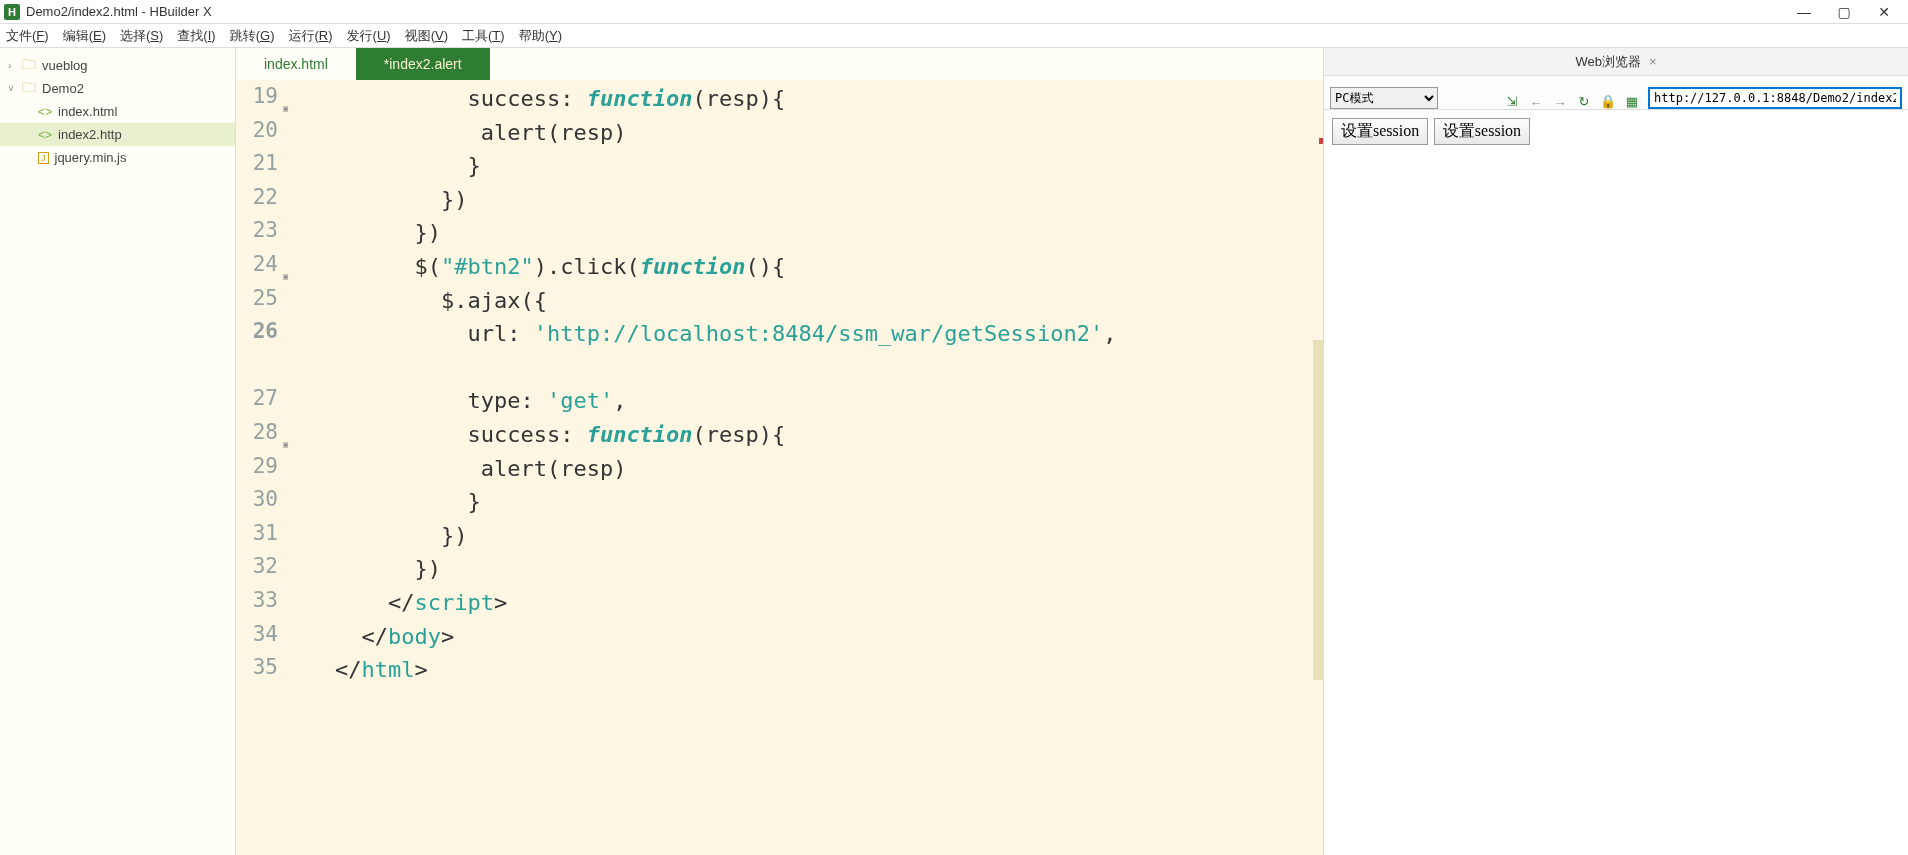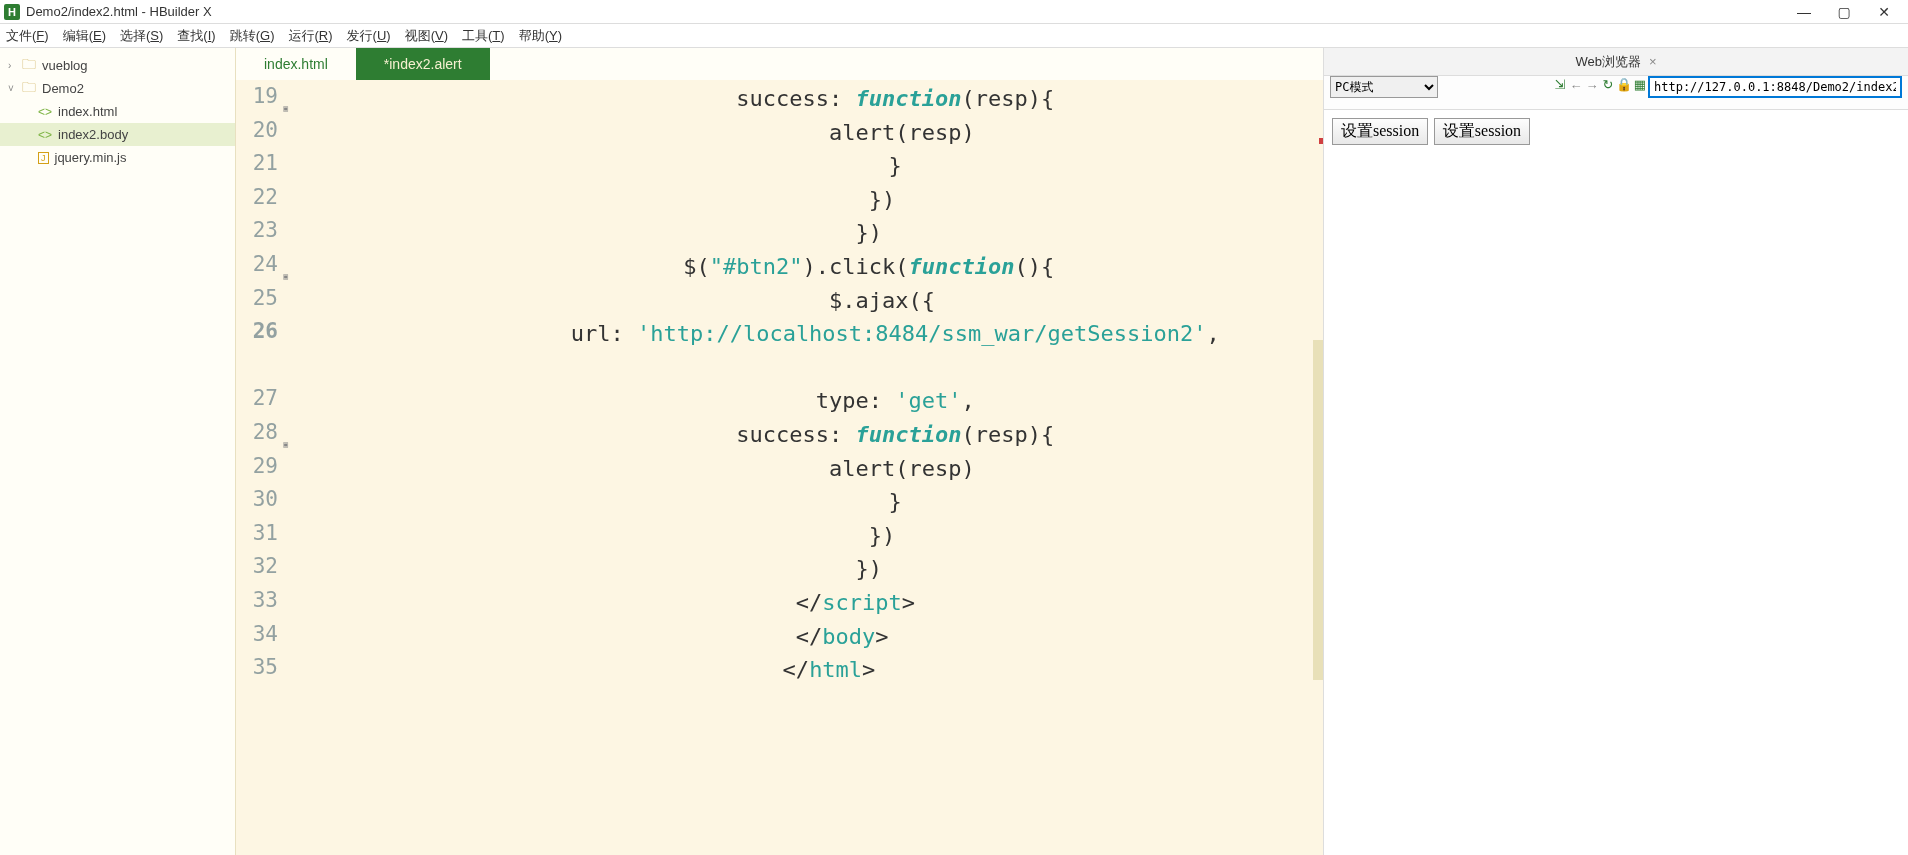--- a/index.html
+++ b/index.html
@@ -34,35 +34,35 @@
     
     
     .editor-area { flex: 1; display: flex; flex-direction: column; background: #fdf6e3; }
     .tabs { height: 32px; background: #fffef7; display: flex; align-items: stretch; }
     .tab { padding: 0 28px; display: flex; align-items: center; color: #2e7d32; font-size: 14px; cursor: default; }
     .tab.active { background: #2e7d32; color: #f5f0d0; }
     .editor { flex: 1; display: flex; overflow: hidden; position: relative; }
     .gutter { width: 46px; background: #fdf6e3; text-align: right; padding-right: 4px; color: #93a1a1; font-family: Consolas, monospace; font-size: 21px; line-height: 33.6px; padding-top: 0; }
     .gutter .ln { height: 33.6px; position: relative; }
     .gutter .fold { position: absolute; right: -10px; top: 12px; font-size: 8px; color: #888; }
-    .code { flex: 1; font-family: Consolas, monospace; font-size: 22px; line-height: 33.6px; padding-top: 2px; white-space: pre; color: #657b83; text-align: center; }
+    .code { flex: 1; font-family: Consolas, monospace; font-size: 22px; line-height: 33.6px; padding-top: 2px; white-space: pre; color: #657b83; }
     .code .row { height: 33.6px; }
     .code .row.wrap { height: 67.2px; white-space: pre-wrap; }
     .kw { color: #2aa198; font-style: italic; font-weight: bold; }
     .fn { color: #333; }
     .str { color: #2aa198; }
     .tag { color: #2aa198; }
     .scrollbar-mark { position: absolute; right: 0; top: 58px; width: 4px; height: 6px; background: #d04040; }
     .scrollbar-thumb { position: absolute; right: 0; top: 260px; width: 10px; height: 340px; background: #e8e0b8; }
     
     
     .browser-panel { width: 585px; background: #fff; border-left: 1px solid #ddd; display: flex; flex-direction: column; }
     .browser-header { height: 28px; background: #f3f3f3; border-bottom: 1px solid #ddd; display: flex; align-items: center; padding: 0 8px; font-size: 13px; color: #333; justify-content: center; }
     .browser-header .close-tab { margin-left: 8px; color: #888; font-size: 13px; }
-    .browser-toolbar { height: 34px; background: #fdfdfd; border-bottom: 1px solid #ddd; display: flex; align-items: flex-start; padding: 0 6px; gap: 0; }
+    .browser-toolbar { height: 34px; background: #fdfdfd; border-bottom: 1px solid #ddd; display: flex; align-items: flex-end; padding: 0 6px; gap: 8px; }
     .mode-select { width: 108px; height: 22px; font-size: 12px; font-family: monospace; border: 1px solid #999; background: #f0f0f0; }
     .toolbar-spacer { flex: 1; }
     .tool-icon { width: 16px; height: 16px; display: inline-flex; align-items: center; justify-content: center; color: #2e7d32; font-size: 13px; }
     .tool-icon.gray { color: #888; }
     .url-input { flex: 0 0 254px; height: 22px; font-family: monospace; font-size: 12px; border: 2px solid #0078d7; padding: 0 4px; }
     .browser-content { flex: 1; background: #fff; padding: 8px; }
     .browser-btn { font-size: 16px; padding: 2px 8px; border: 1px solid #999; background: linear-gradient(#fdfdfd,#e8e8e8); margin-right: 2px; font-family: "Microsoft YaHei"; }
   </style>
 </head>
 <body>
@@ -103,21 +103,21 @@
         <span class="arrow">˅</span>
         <span class="folder-icon">🗀</span>
         <span class="label">Demo2</span>
       </div>
       <div class="tree-item level-2">
         <span class="file-icon">&lt;&gt;</span>
         <span class="label">index.html</span>
       </div>
       <div class="tree-item level-2 active">
         <span class="file-icon">&lt;&gt;</span>
-        <span class="label">index2.body</span>
+        <span class="label">index2.http</span>
       </div>
       <div class="tree-item level-2">
         <span class="js-icon">J</span>
         <span class="label">jquery.min.js</span>
       </div>
     </div>
 
   <div class="editor-area">
     <div class="tabs" id="tabs">
         <div class="tab">index.html</div>

